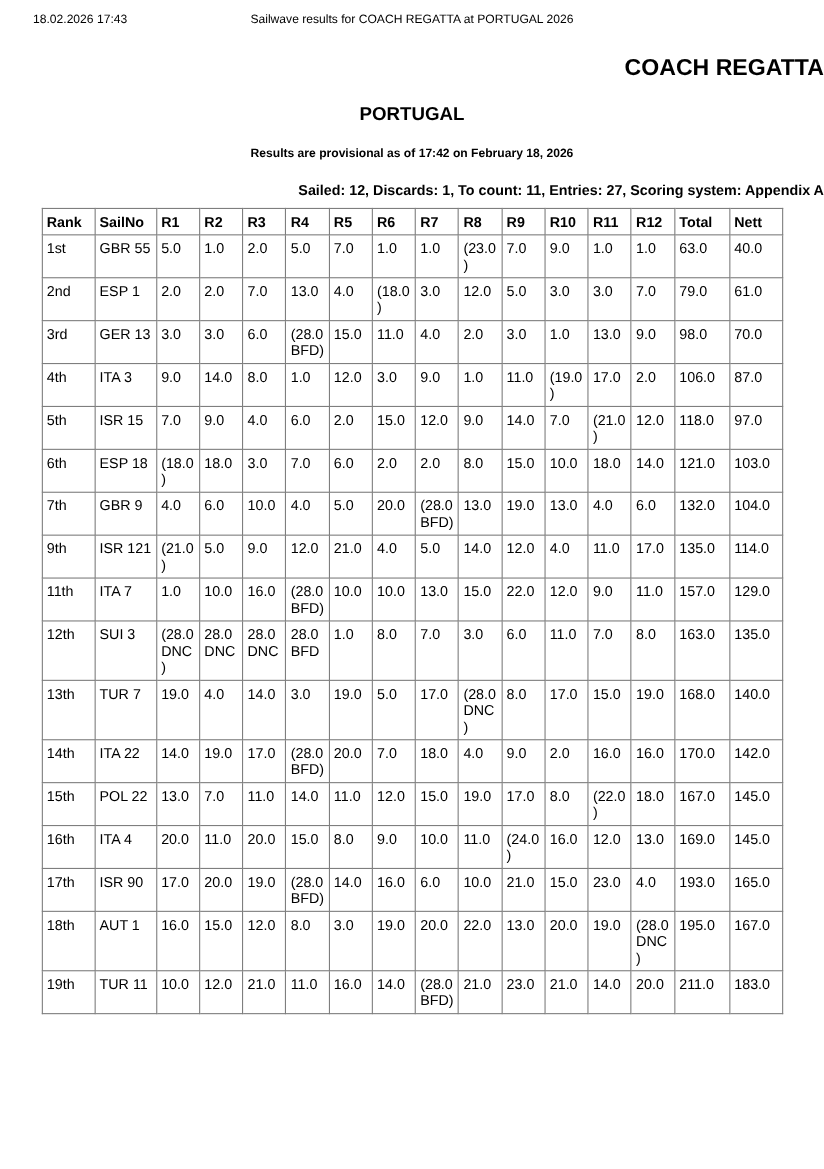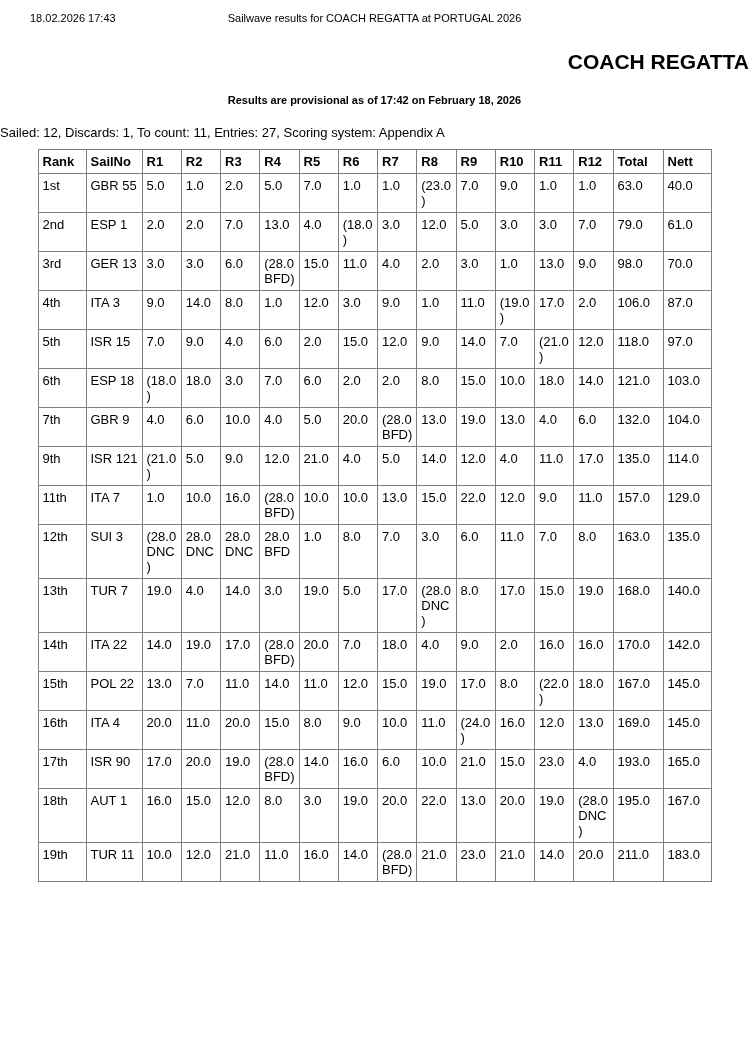--- a/index.html
+++ b/index.html
@@ -47,23 +47,23 @@
     font-weight: bold;
     margin-top: 20px;
   }
   .section-title {
     text-align: center;
     font-size: 14px;
     font-weight: bold;
     margin-top: 17px;
   }
   .series-summary {
-    text-align: left;
+    text-align: right;
     font-size: 13px;
-    font-weight: normal;
+    font-weight: bold;
     margin-top: 19px;
   }
   table.results {
     border-collapse: collapse;
     table-layout: fixed;
     width: 674px;
     margin: 9px auto 0 auto;
   }
   table.results th, table.results td {
     border: 1px solid #7e7e7e;
@@ -86,20 +86,21 @@
 
 <div class="page">
 
   <div class="print-header">
     <span class="left">18.02.2026 17:43</span>
     <span class="center">Sailwave results for COACH REGATTA at PORTUGAL 2026</span>
     <span class="right"></span>
   </div>
 
   <h1 class="event-title">COACH REGATTA</h1>
+  <h2 class="venue-title">PORTUGAL</h2>
   <div class="provisional">Results are provisional as of 17:42 on February 18, 2026</div>
   <div class="series-summary">Sailed: 12, Discards: 1, To count: 11, Entries: 27, Scoring system: Appendix A</div>
 
   <table class="results">
     <thead>
       <tr id="header-row">
           <th>Rank</th>
           <th>SailNo</th>
           <th>R1</th>
           <th>R2</th>

